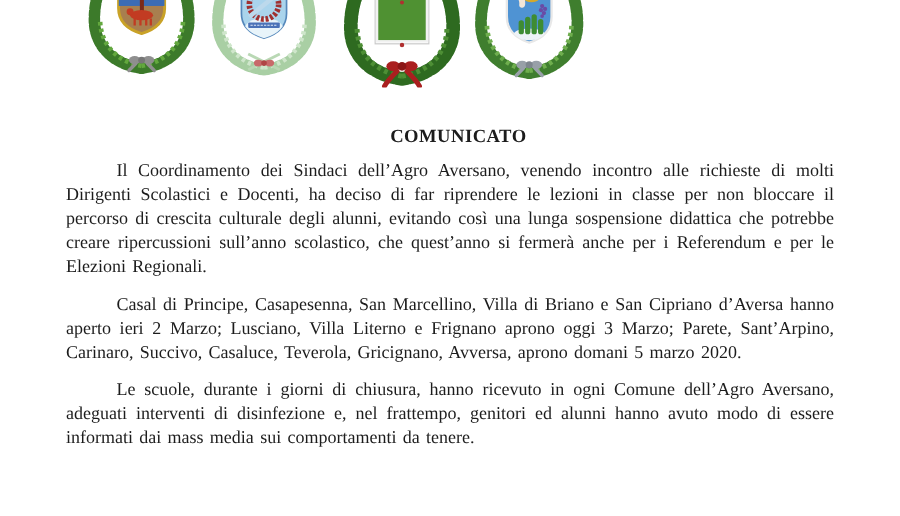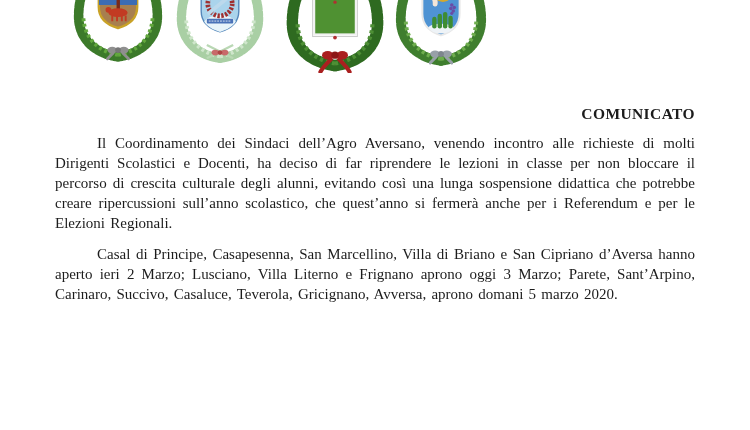--- a/index.html
+++ b/index.html
@@ -10,21 +10,21 @@
   }
   .emblem-row{position:absolute;left:0;top:0;width:750px;height:72px;}
   .crest{position:absolute;}
   .crest svg{display:block;width:100%;height:100%;}
   .crest-1{left:70px;top:-6px;width:96px;height:68px;}
   .crest-2{left:173px;top:-3px;width:94px;height:66px;}
   .crest-3{left:283px;top:0px;width:104px;height:73px;}
   .crest-4{left:392px;top:-3px;width:98px;height:69px;}
   .content{position:absolute;left:55px;top:104px;width:640px;}
   .doc-title{
-    font-size:15.5px;font-weight:bold;text-align:right;
+    font-size:15.5px;font-weight:bold;text-align:center;
     letter-spacing:0.4px;margin:0 0 9px 0;padding-left:14px;line-height:20px;
   }
   .para{
     font-size:15px;line-height:20px;margin:0 0 11px 0;
     text-indent:42px;text-align:justify;word-spacing:1.5px;
   }
 </style>
 </head>
 <body>
 
@@ -152,15 +152,16 @@
         </g>
       </svg>
     </div>
 
   </div>
 
   <div class="content">
     <h1 class="doc-title">COMUNICATO</h1>
     <p class="para">Il Coordinamento dei Sindaci dell’Agro Aversano, venendo incontro alle richieste di molti Dirigenti Scolastici e Docenti, ha deciso di far riprendere le lezioni in classe per non bloccare il percorso di crescita culturale degli alunni, evitando così una lunga sospensione didattica che potrebbe  creare ripercussioni sull’anno scolastico, che quest’anno si fermerà anche per i Referendum e per le Elezioni Regionali.</p>
     <p class="para">Casal di Principe, Casapesenna, San Marcellino, Villa di Briano e San Cipriano d’Aversa hanno aperto ieri 2 Marzo; Lusciano, Villa Literno e Frignano aprono oggi 3 Marzo;  Parete, Sant’Arpino, Carinaro, Succivo, Casaluce, Teverola, Gricignano, Avversa, aprono domani 5 marzo 2020.</p>
+    <p class="para">Le scuole, durante i giorni di chiusura, hanno ricevuto in ogni Comune dell’Agro Aversano, adeguati interventi di disinfezione e, nel frattempo, genitori ed alunni hanno avuto modo di essere informati dai mass media sui comportamenti da tenere.</p>
   </div>
 
 </div>
 
 </body></html>

